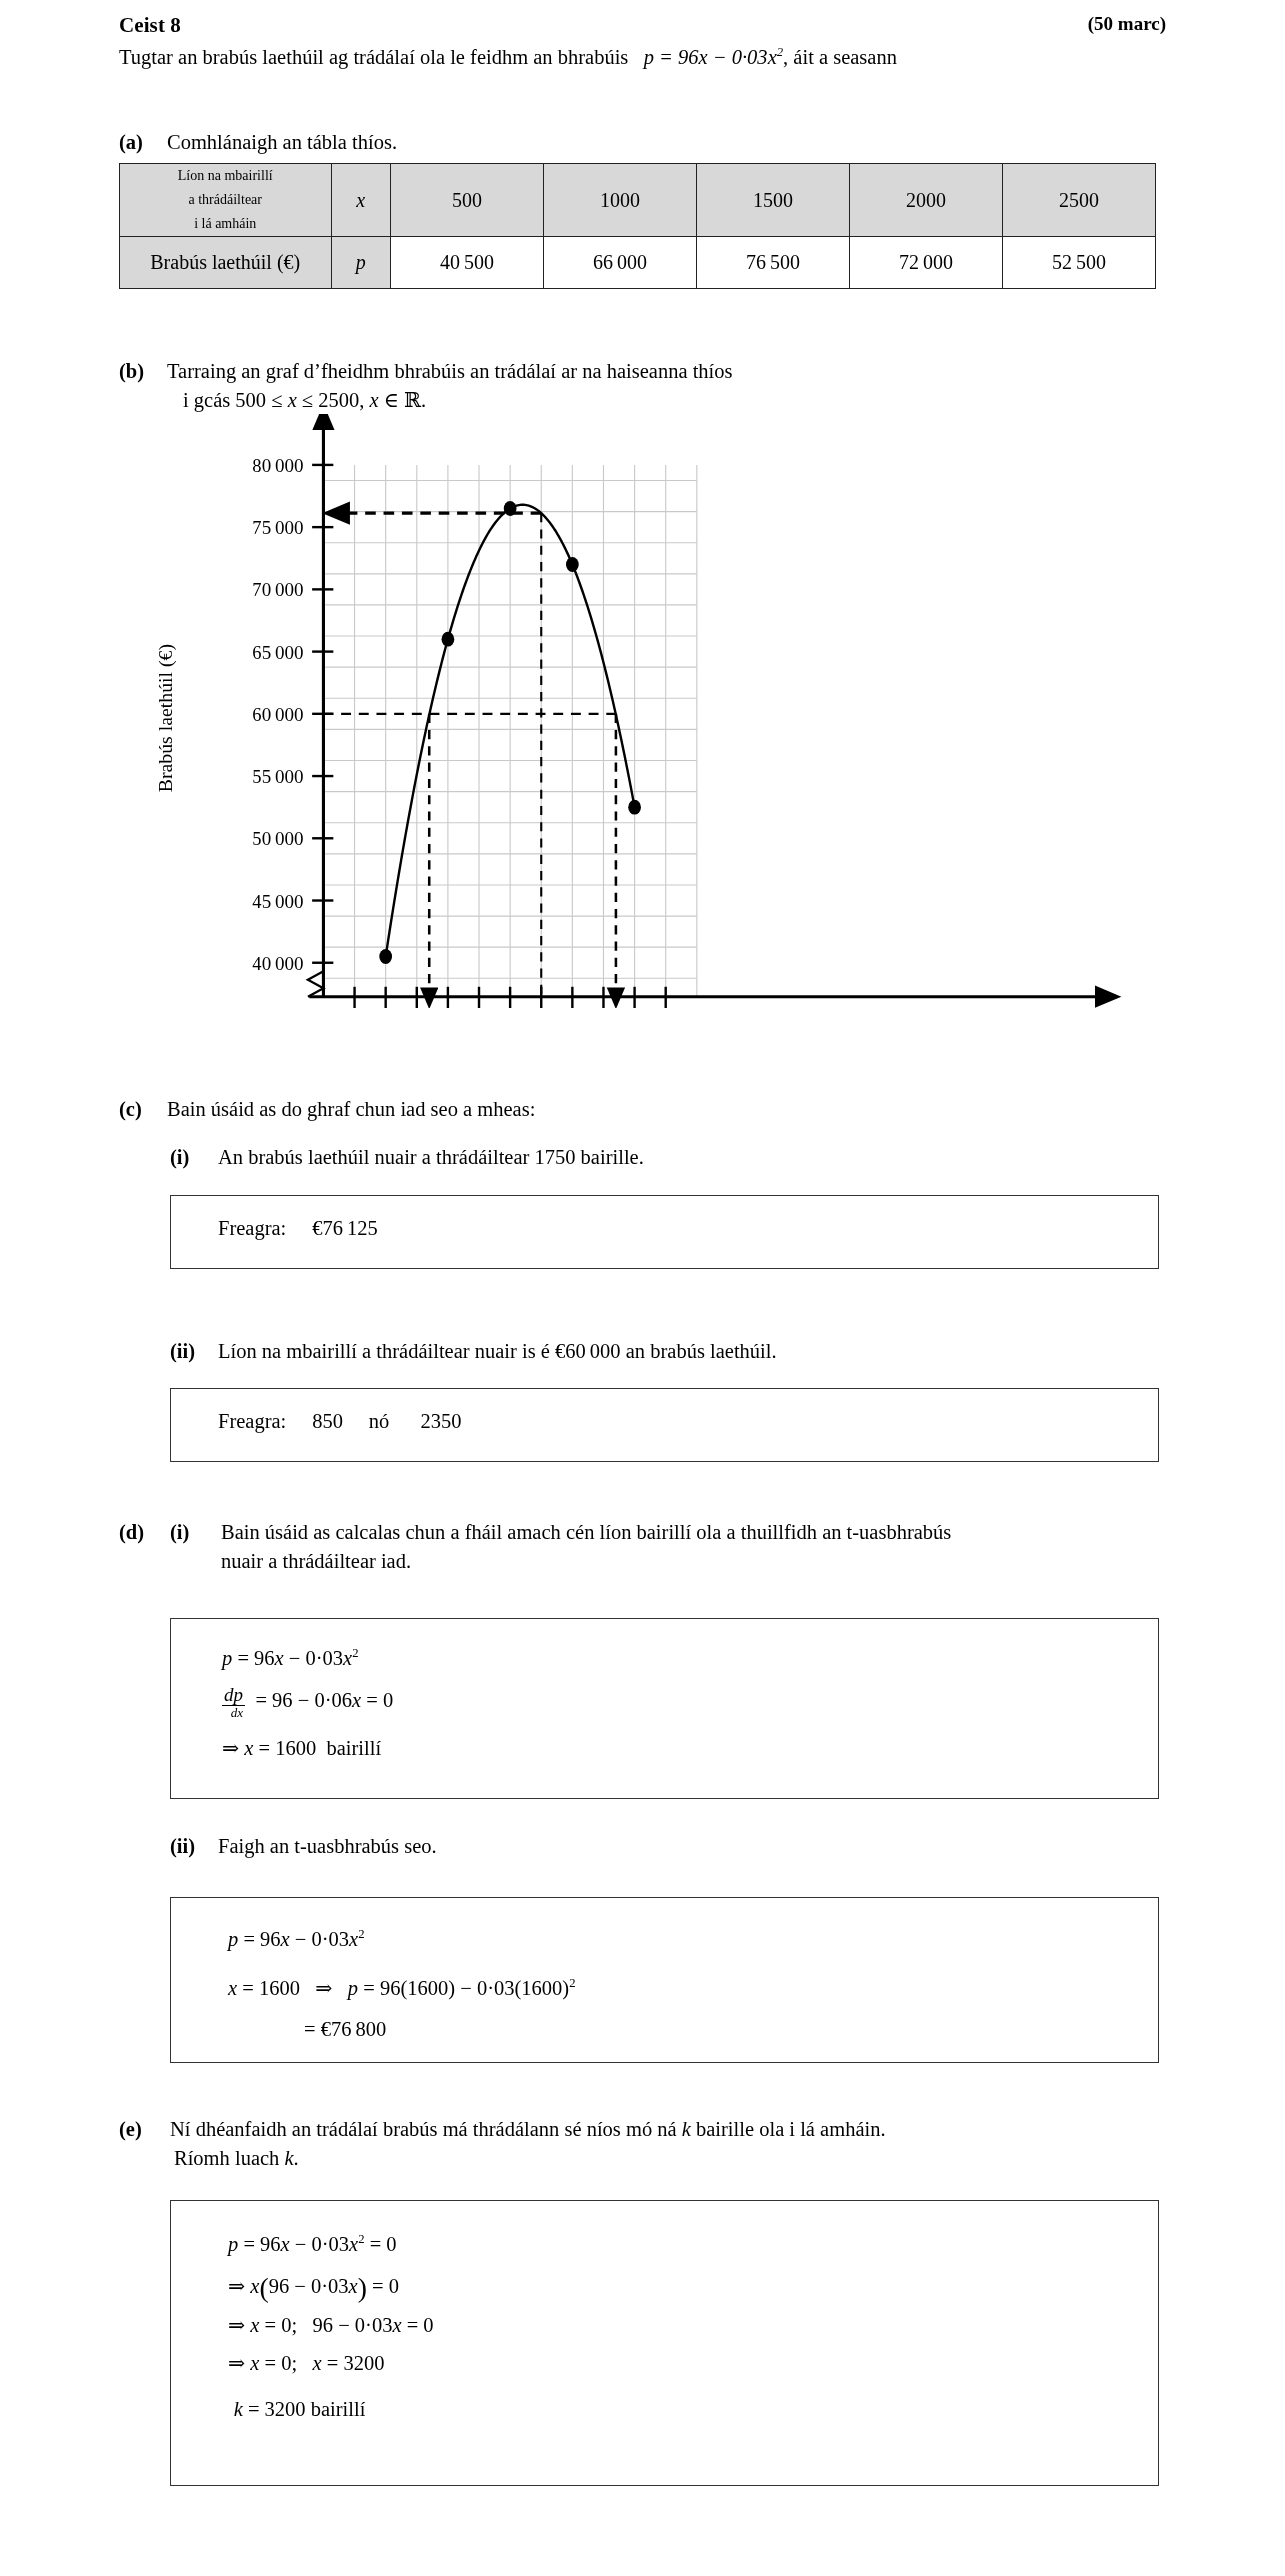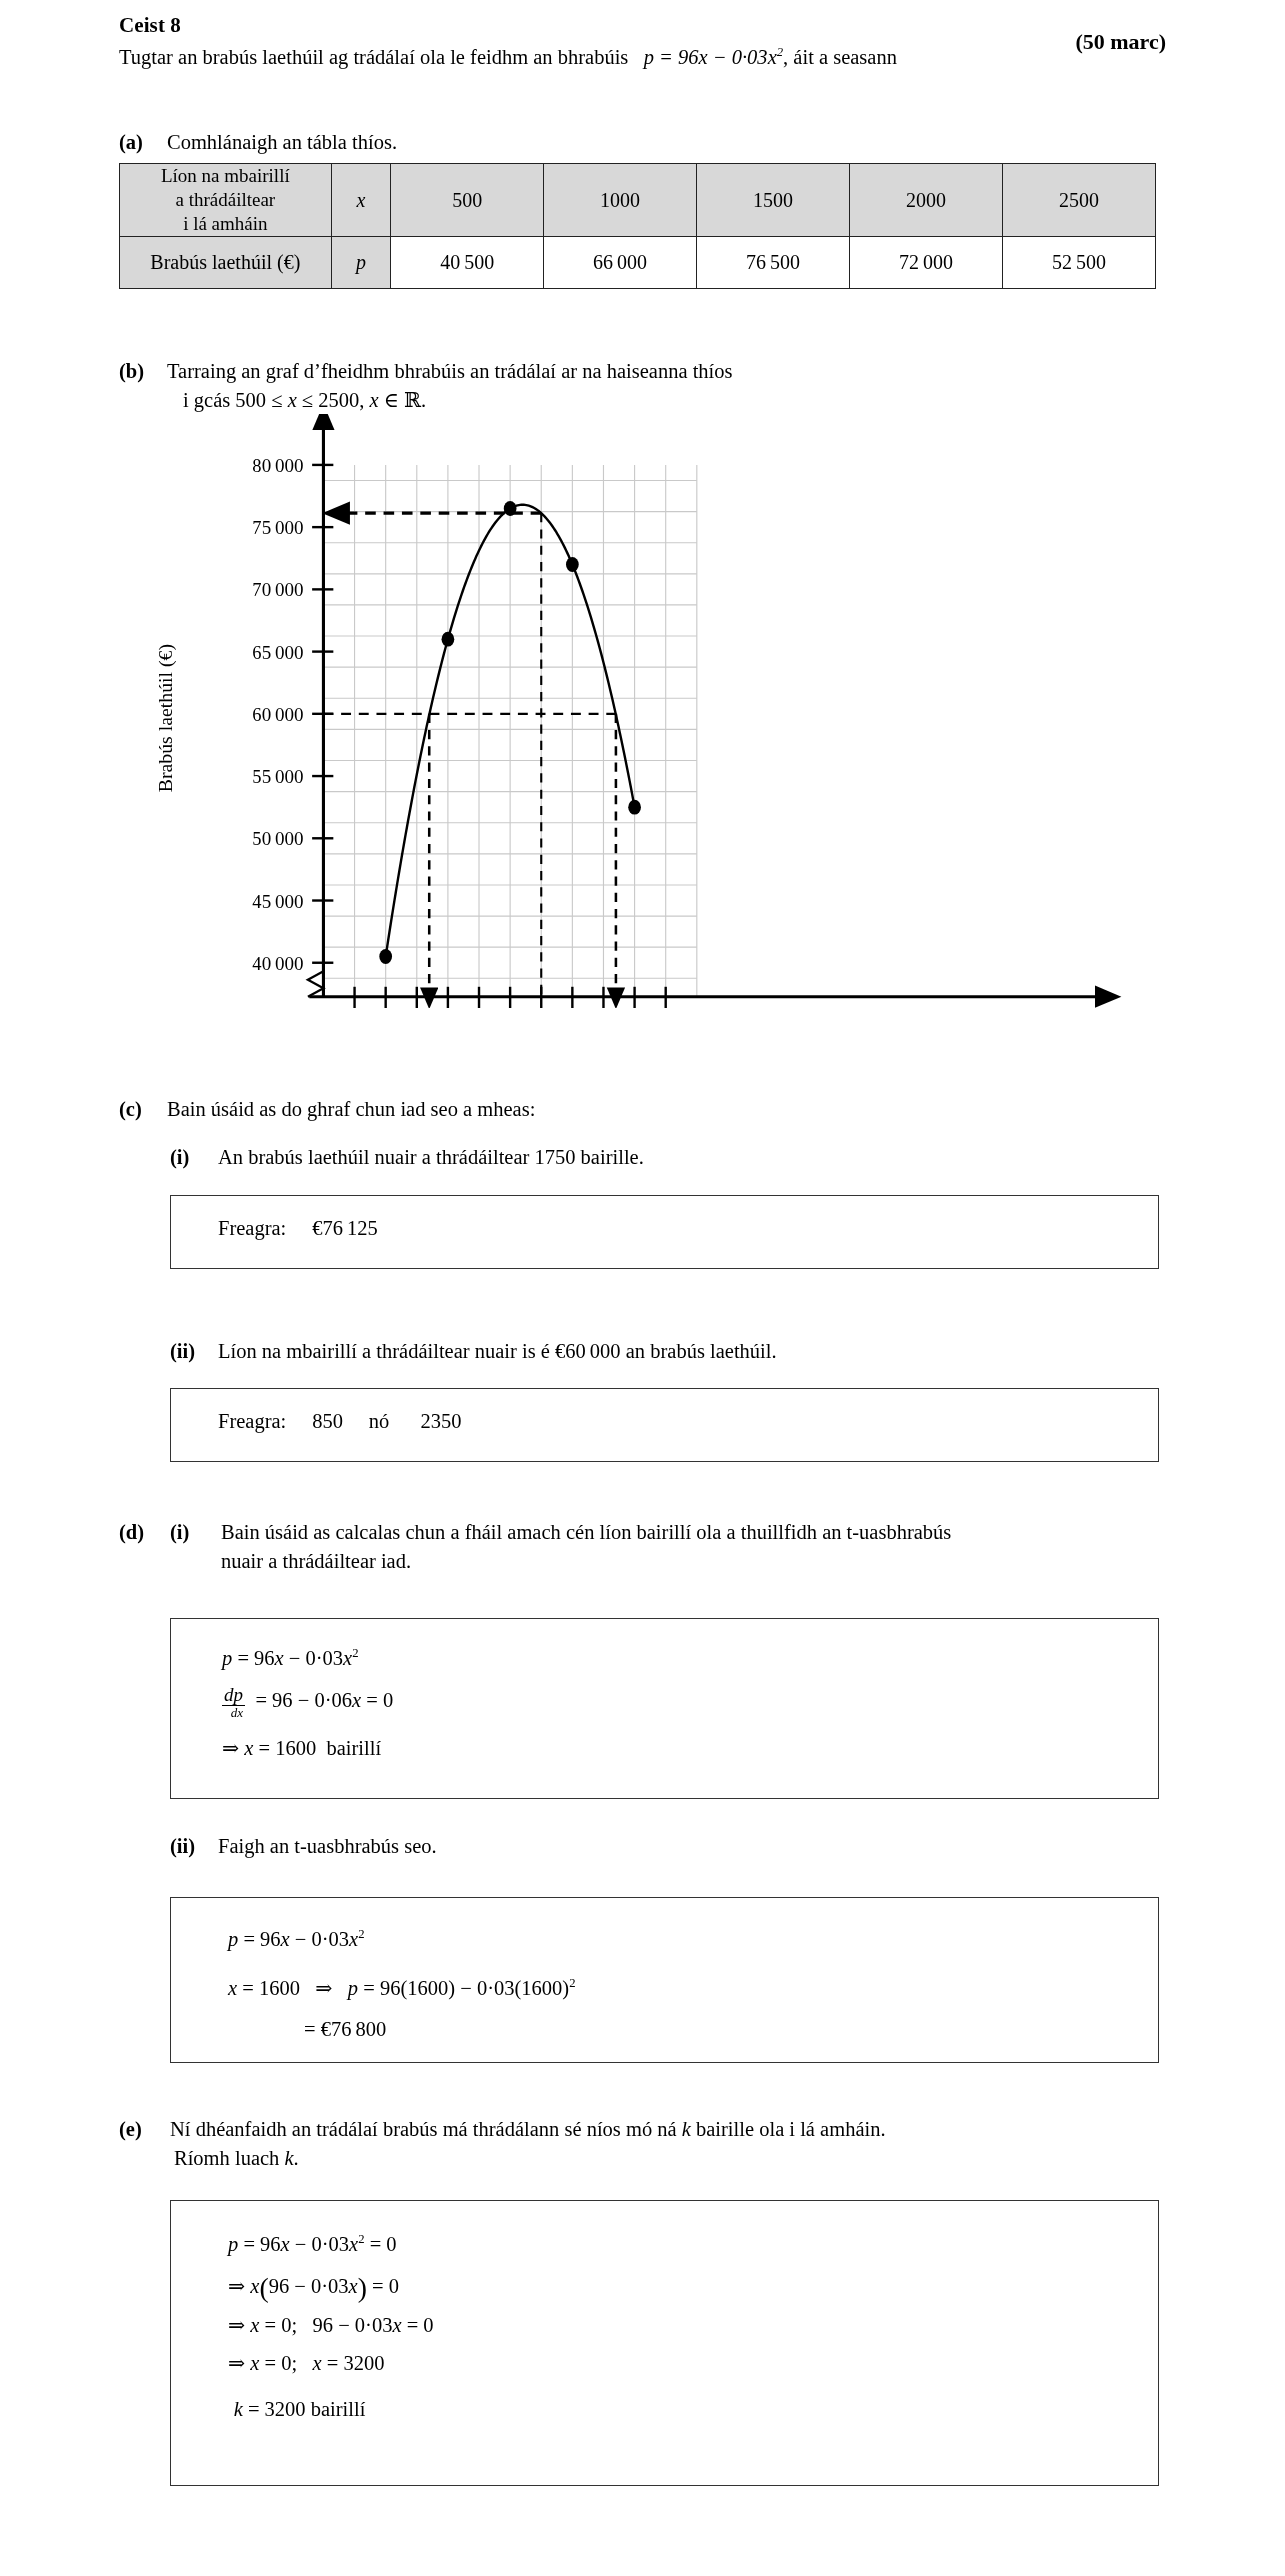--- a/index.html
+++ b/index.html
@@ -12,21 +12,21 @@
   .page{position:relative;width:1286px;height:2576px;overflow:hidden;padding-left:8px;}
 
   
   .ser{font-family:"Liberation Serif","DejaVu Serif",serif;}
   .it{font-style:italic;}
   sup{font-size:.62em;vertical-align:super;line-height:0;}
 
   
   .hdr{position:absolute;left:119px;top:12.7px;width:1047px;height:27px;}
   .hdr .ttl{position:absolute;left:0;top:0;font-size:21px;font-weight:bold;letter-spacing:0.1px;}
-  .hdr .mrk{position:absolute;right:0;top:16px;font-size:22px;font-weight:bold;}
+  .hdr .mrk{position:absolute;right:0;top:0;font-size:19px;font-weight:bold;}
 
   .intro{position:absolute;left:119px;top:44px;width:1054px;font-size:20.5px;line-height:27.6px;}
   .intro .l2{display:block;}
 
   .parta{position:absolute;left:119px;top:131px;font-size:20.5px;}
   .parta .lab{display:inline-block;width:48px;font-weight:bold;}
 
   
   table.tbl{
     position:absolute;left:119px;top:163px;
@@ -40,21 +40,21 @@
     vertical-align:middle;
     padding:0;
     height:51px;
   }
   table.tbl tr.r1 td{height:66px;background:#d8d8d8;}
   table.tbl tr.r2 td{height:51px;background:#fff;}
   table.tbl tr.r2 td.sh{background:#d8d8d8;}
   td.c0{width:212px;}
   td.c1{width:59px;}
   td.cv{width:153px;}
-  .c0 .ml{display:block;line-height:24px;font-size:19px;}
+  .c0 .ml{display:block;line-height:24px;font-size:14px;}
   .num{white-space:nowrap;}
 
   
   .partb{position:absolute;left:119px;top:357px;font-size:20.5px;line-height:29px;width:990px;}
   .partb .lab{position:absolute;left:0;top:0;font-weight:bold;}
   .partb .tx{display:block;margin-left:48px;}
   .partb .tx2{display:block;margin-left:64px;}
 
   
   .graphwrap{position:absolute;left:141px;top:414px;width:990px;height:594px;}

